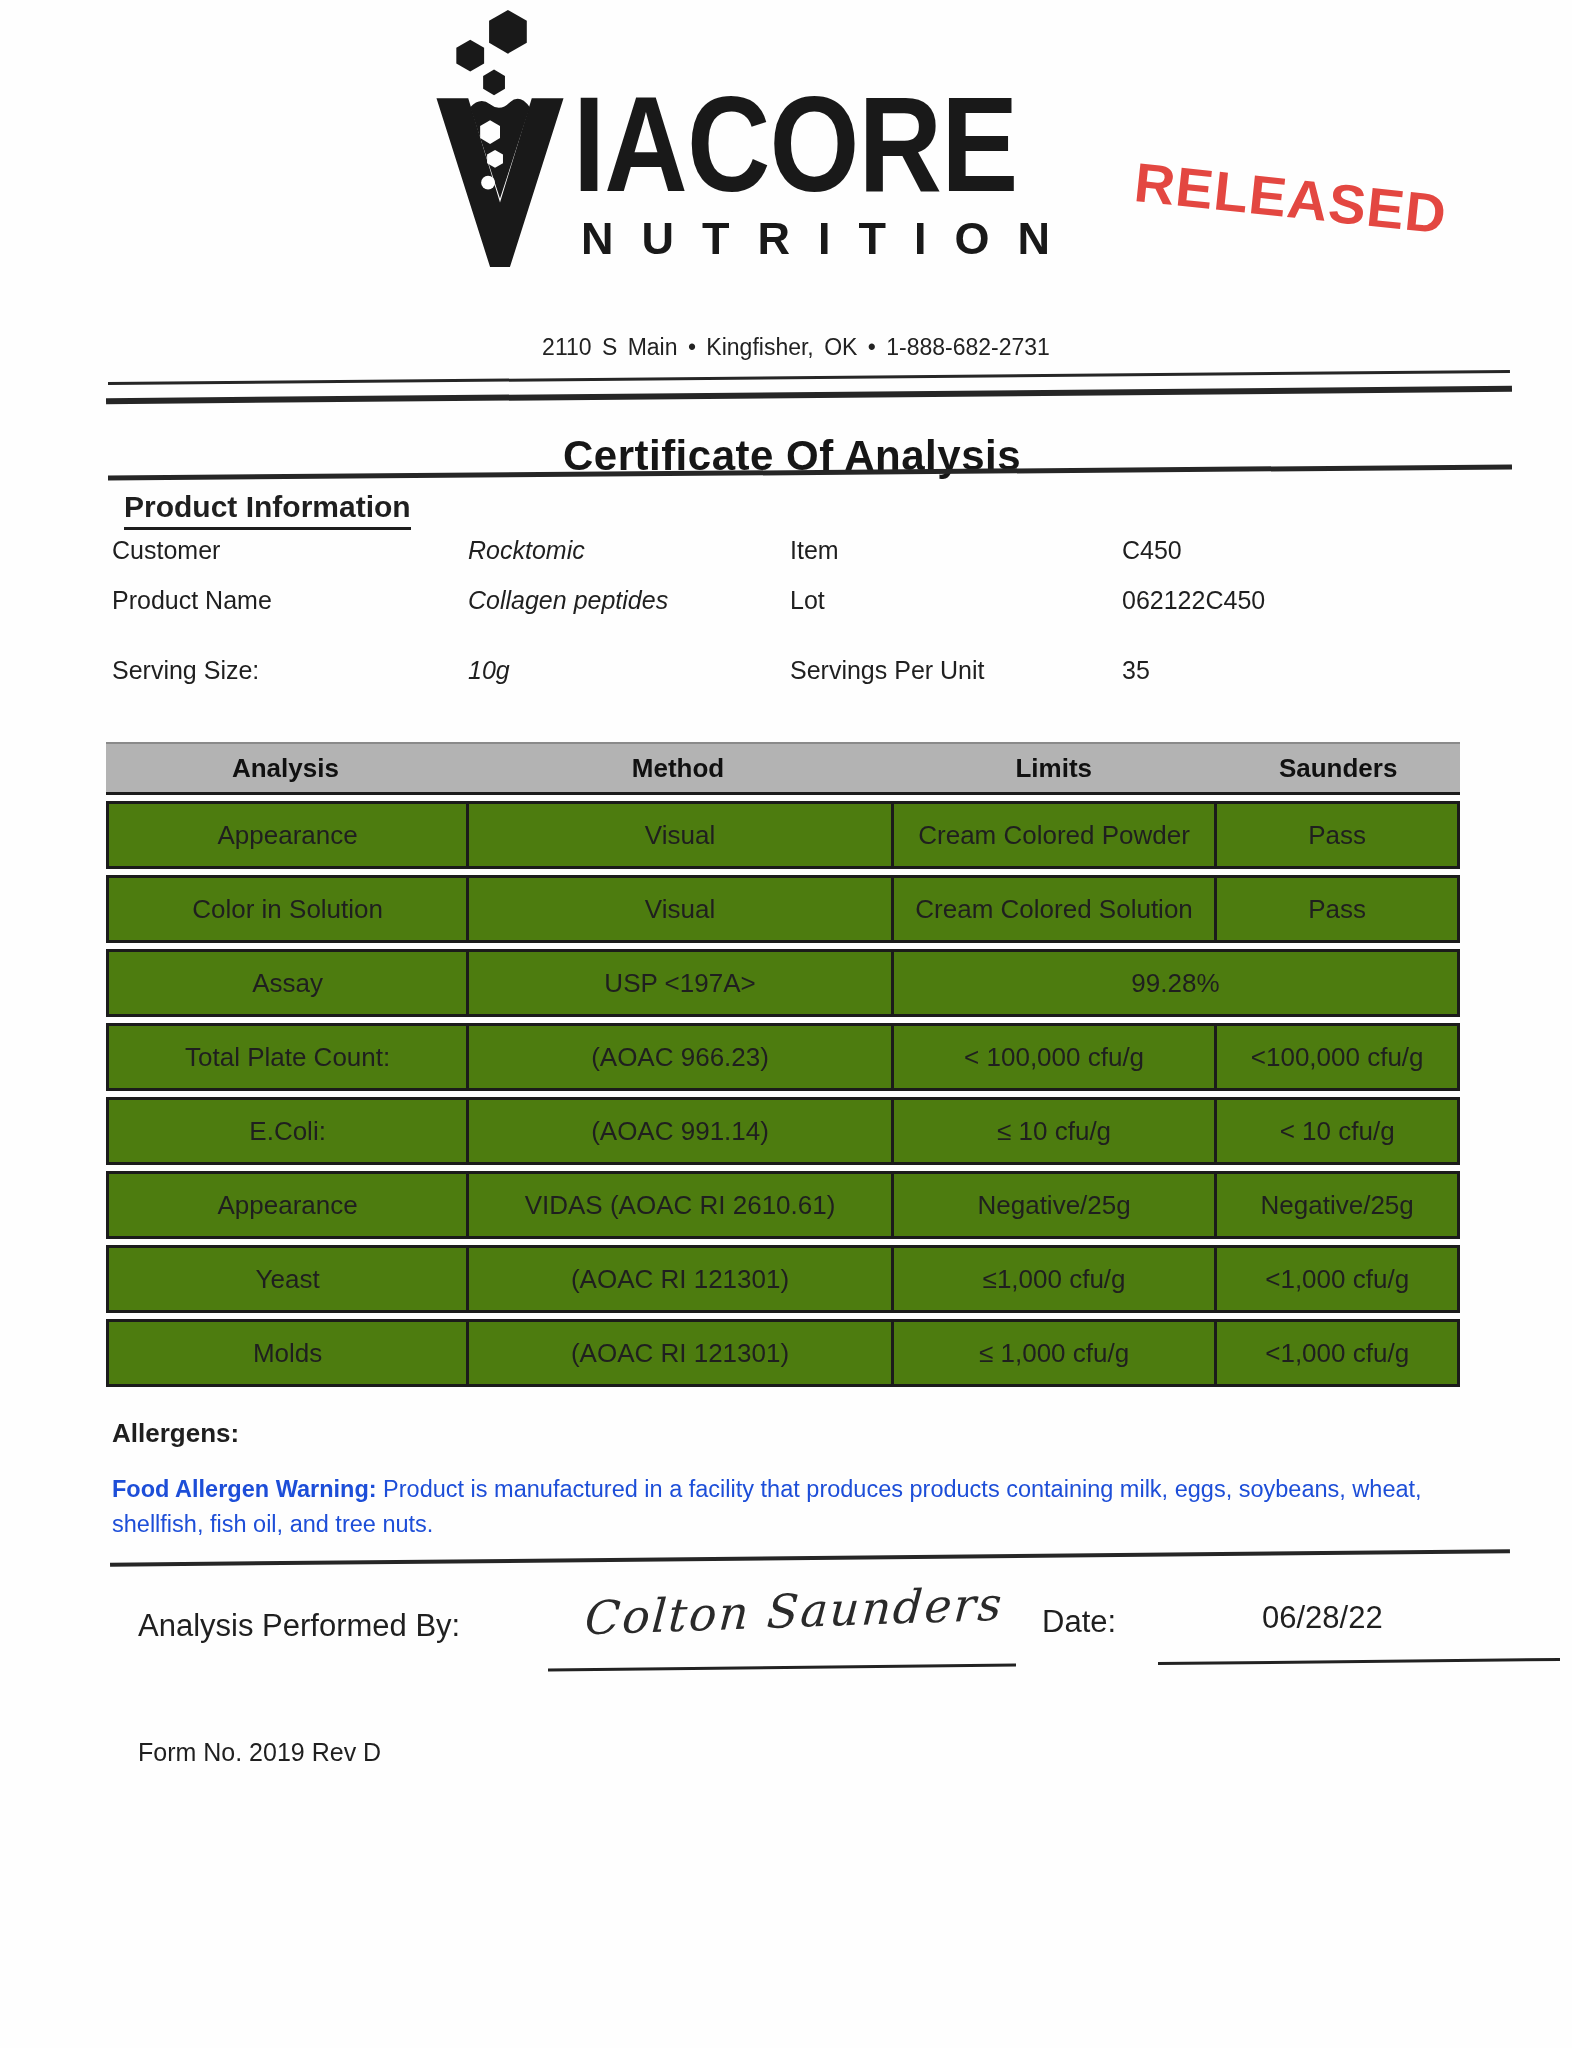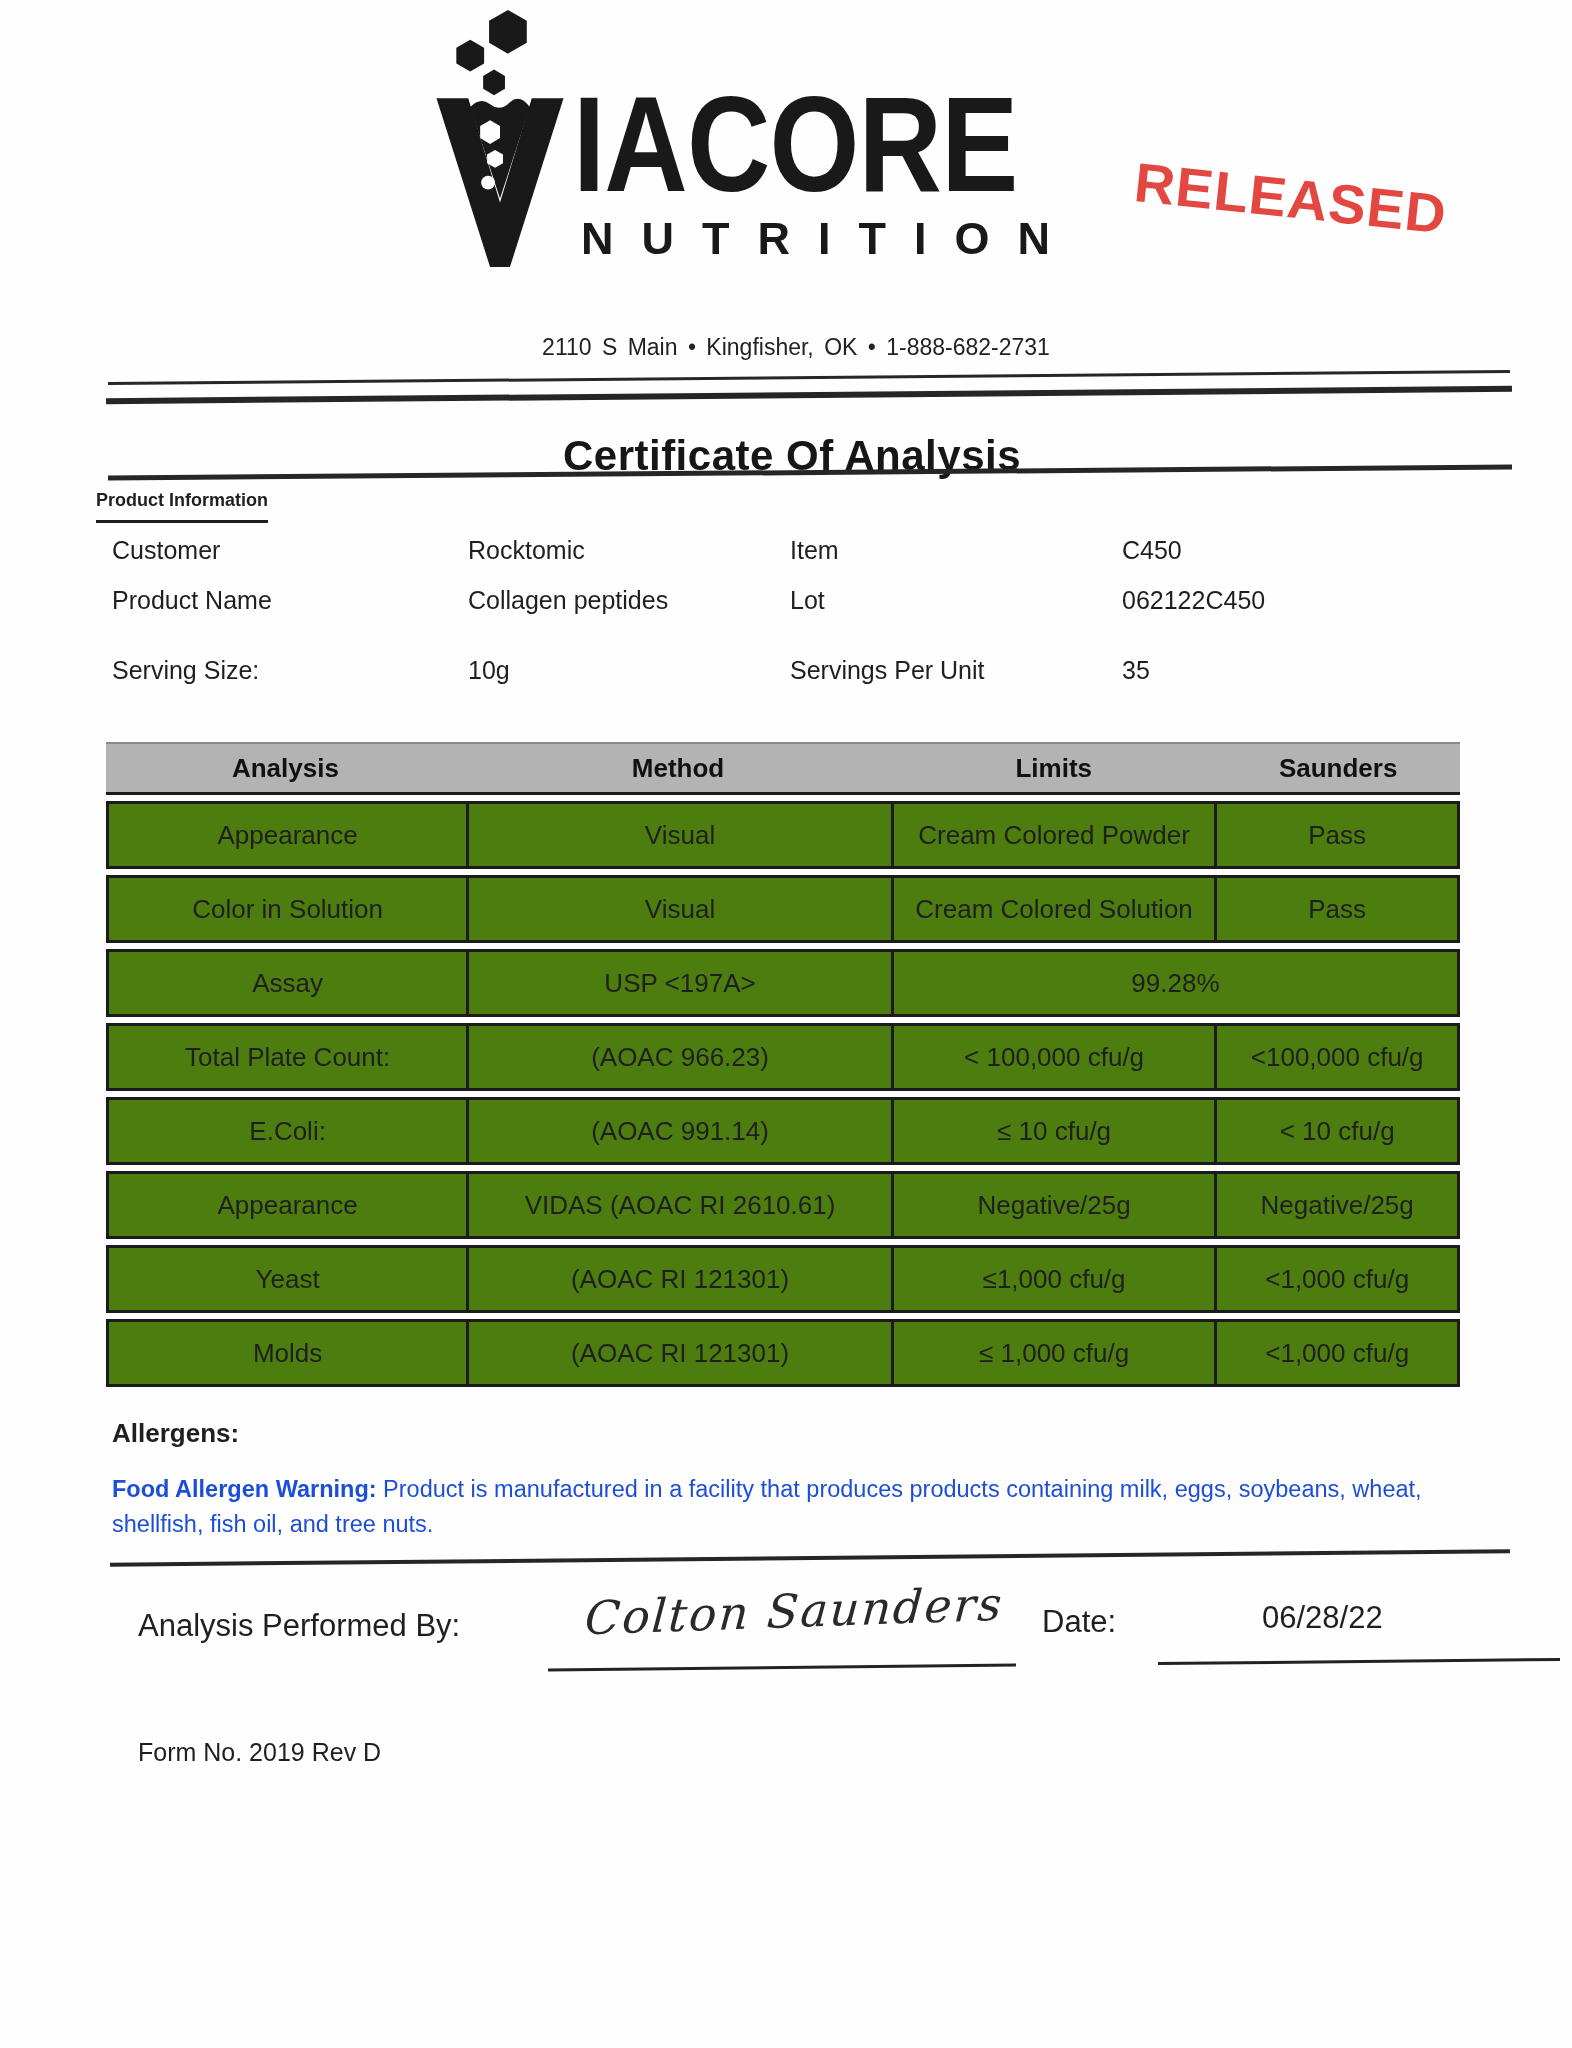--- a/index.html
+++ b/index.html
@@ -40,26 +40,26 @@
   .rule-thin {left:108px;width:1402px;top:376px;height:3px;transform:rotate(-0.5deg);}
   .rule-thick{left:106px;width:1406px;top:392px;height:6px;transform:rotate(-0.5deg);}
   .doc-title{
     position:absolute;left:0;right:0;top:404px;text-align:center;
     font-size:42px;font-weight:800;color:#161616;transform:translateX(6px);
     letter-spacing:0.5px;
   }
   .rule-title{left:108px;width:1404px;top:470px;height:5px;transform:rotate(-0.45deg);}
   
   .pi-heading{
-    position:absolute;left:96px;top:490px;font-size:18px;font-weight:700;
-    border-bottom:3px solid #1d1d1d;padding-bottom:9px;
+    position:absolute;left:124px;top:490px;font-size:30px;font-weight:700;
+    border-bottom:3px solid #1d1d1d;padding-bottom:3px;
   }
   .pi-row{position:absolute;left:0;top:0;width:100%;font-size:25px;}
   .pi-row span{position:absolute;white-space:nowrap;}
-  .pi-l1{left:112px;} .pi-v1{left:468px;} .pi-l2{left:790px;} .pi-v2{left:1122px;}
+  .pi-l1{left:112px;} .pi-v1{left:468px;font-style:italic;} .pi-l2{left:790px;} .pi-v2{left:1122px;}
   .pi-row1{top:536px;} .pi-row2{top:586px;} .pi-row3{top:656px;}
   
   .tbl{position:absolute;left:106px;top:742px;width:1354px;}
   .t-head{
     display:flex;background:#b3b3b3;border-top:2px solid #8a8a8a;
     border-bottom:3px solid #1b1b1b;height:48px;align-items:center;
     font-weight:700;font-size:26px;color:#111;
   }
   .t-head .t-cell{border:none;height:auto;}
   .t-row{display:flex;border:3px solid #1b1b1b;margin-top:6px;background:#4d7c0f;}

